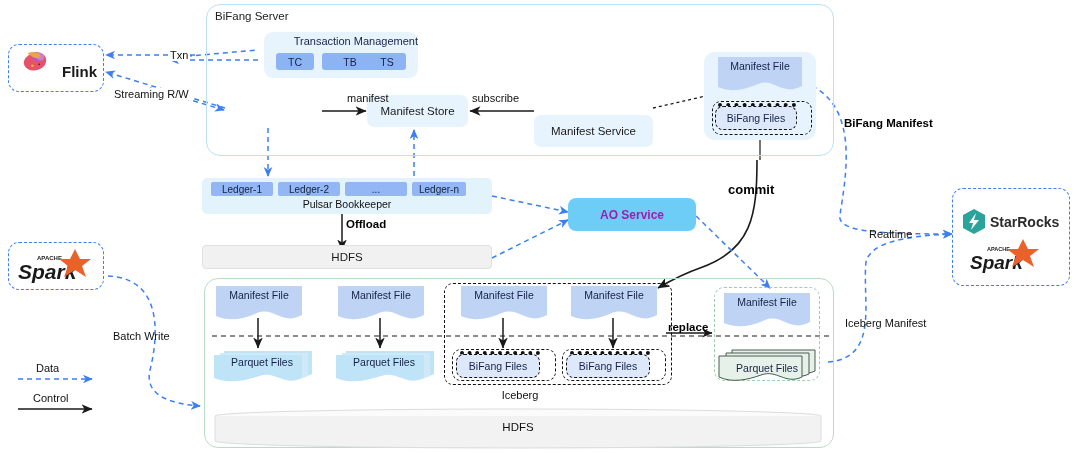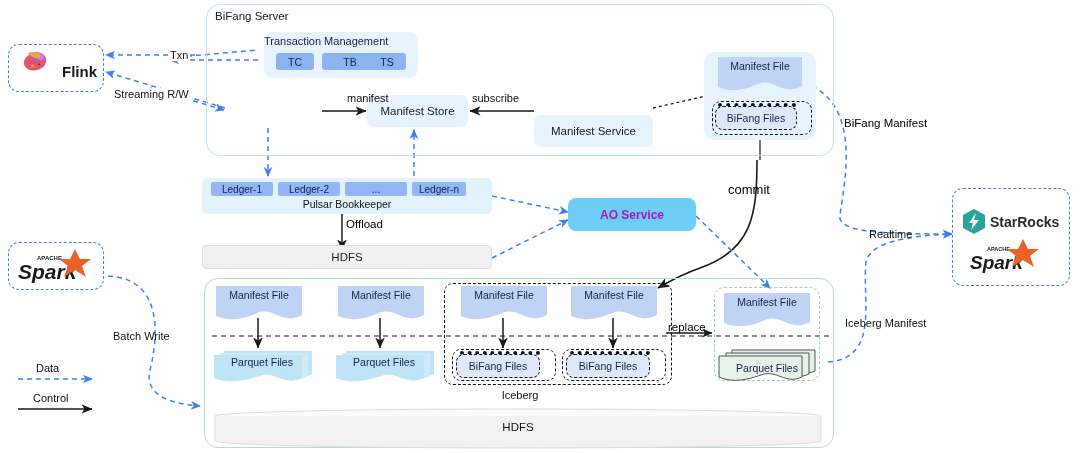--- a/index.html
+++ b/index.html
@@ -32,21 +32,21 @@
   
   .stack{position:absolute;}
   .stack .lbl{position:absolute;left:0;top:0;width:100%;height:100%;
               display:flex;align-items:center;justify-content:center;
               font-size:10.5px;color:#15224a;z-index:3;}
 
   .dbox{position:absolute;border:1.4px dashed #111;border-radius:9px;}
   .dbox-dense{position:absolute;border:1.4px dashed #111;border-radius:9px;}
 
   .lab{position:absolute;font-size:11px;color:#111;white-space:nowrap;}
-  .lab-b{position:absolute;font-size:11.5px;font-weight:normal;color:#000;white-space:nowrap;}
+  .lab-b{position:absolute;font-size:11.5px;font-weight:bold;color:#000;white-space:nowrap;}
   svg{position:absolute;left:0;top:0;overflow:visible;}
 </style>
 </head>
 <body>
 
 <div id="stage">
 
   <svg width="1080" height="453">
     <defs>
       <marker id="ab" markerWidth="7" markerHeight="7" refX="6" refY="3.2" orient="auto">
@@ -102,21 +102,21 @@
     <path d="M828,362 C880,358 862,300 866,262 C870,244 900,236 952,234" stroke="#3d7ff2" stroke-width="1.5" stroke-dasharray="5,4" fill="none" marker-end="url(#ab)"></path>
 
     <path d="M18,379 L92,379" stroke="#3d7ff2" stroke-width="1.5" stroke-dasharray="5,4" fill="none" marker-end="url(#ab)"></path>
     <path d="M18,409 L92,409" stroke="#1a1a1a" stroke-width="1.5" fill="none" marker-end="url(#ak)"></path>
   </svg>
 
   <div class="abs server-box" style="left:206px;top:4px;width:628px;height:152px;"></div>
   <div class="abs server-label" style="left:215px;top:10px;">BiFang Server</div>
 
   <div class="abs panel" style="left:264px;top:32px;width:154px;height:46px;">
-    <div class="abs" style="left:0;top:3px;width:100%;text-align:left;font-size:11px;color:#15224a;">Transaction Management</div>
+    <div class="abs" style="left:0;top:3px;width:100%;text-align:right;font-size:11px;color:#15224a;">Transaction Management</div>
     <div class="abs ctr chip" style="left:12px;top:21px;width:38px;height:17px;">TC</div>
     <div class="abs ctr chip" style="left:58px;top:21px;width:56px;height:17px;">TB</div>
     <div class="abs ctr chip" style="left:104px;top:21px;width:38px;height:17px;">TS</div>
   </div>
 
   <div class="abs ctr node" style="left:367px;top:95px;width:101px;height:32px;">Manifest Store</div>
   <div class="abs ctr node" style="left:534px;top:95px;width:119px;height:32px;margin-top:20px;">Manifest Service</div>
 
   <div class="lab" style="left:325px;top:92px;margin-left:22px;">manifest</div>
   <div class="lab" style="left:472px;top:92px;">subscribe</div>

